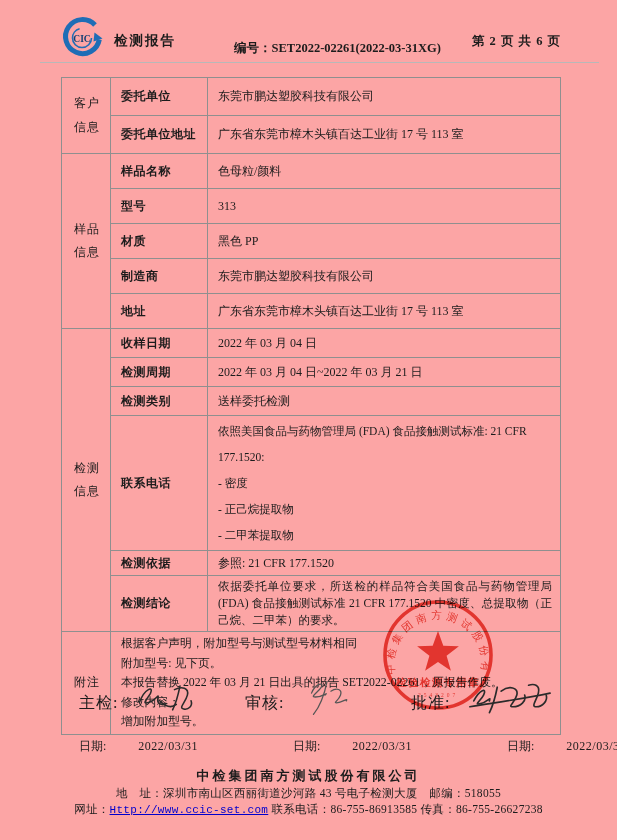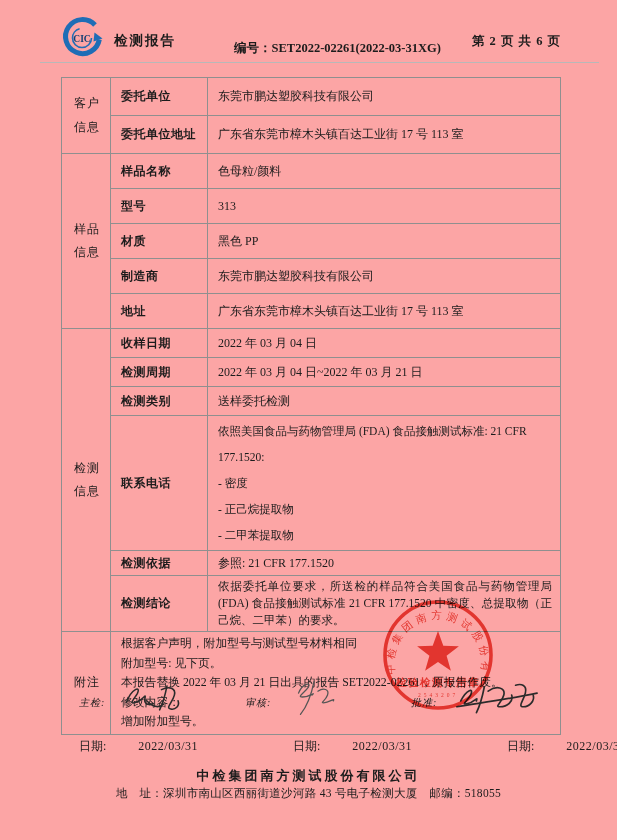--- a/index.html
+++ b/index.html
@@ -30,21 +30,21 @@
   tr.h35 td{height:33px;}
   tr.h32 td{height:30px;}
   tr.h26 td{height:24px;}
   tr.h92 td{height:90px;}
   tr.h22 td{height:20px;}
   tr.h53 td{height:51px;}
   tr.h91 td{height:89px;}
   
   .sig-row{position:absolute;left:61px;top:686px;width:499px;display:grid;grid-template-columns:166px 166px 167px;}
   .sig-cell{display:flex;align-items:center;padding-left:18px;height:34px;}
-  .sig-cell .lab{font-size:10px;letter-spacing:1px;font-style:italic;}
+  .sig-cell .lab{font-size:16px;letter-spacing:1px;}
   .sig-cell svg{margin-left:14px;margin-top:-12px;flex:none;}
   .date-row{position:absolute;left:61px;top:738px;width:499px;display:grid;grid-template-columns:166px 166px 167px;gap:48px;}
   .date-cell{display:flex;align-items:center;padding-left:18px;font-size:12px;}
   .date-cell .dt{margin-left:32px;letter-spacing:0.5px;}
   
   .seal{position:absolute;left:377px;top:595px;width:122px;height:122px;opacity:0.88;mix-blend-mode:multiply;z-index:5;}
   
   .footer{position:absolute;left:0;right:0;top:766px;text-align:center;}
   .f-company{font-size:13px;font-weight:bold;letter-spacing:3px;line-height:20px;}
   .f-line{font-size:11.5px;line-height:15.5px;letter-spacing:0.3px;}
@@ -206,15 +206,20 @@
     <text font-size="10.5" fill="#e23a2e" letter-spacing="4.2">
       <textPath href="#sealArc" startOffset="2">中检集团南方测试股份有限公司</textPath>
     </text>
     <text x="61" y="91" text-anchor="middle" font-size="10.5" fill="#e23a2e" letter-spacing="1.5" font-weight="bold">检验检测专用章</text>
     <text x="61" y="102" text-anchor="middle" font-size="5.5" fill="#e23a2e" letter-spacing="3">2543207</text>
   </svg>
 
   <div class="footer">
     <div class="f-company">中检集团南方测试股份有限公司</div>
     <div class="f-line">地　址：深圳市南山区西丽街道沙河路 43 号电子检测大厦　邮编：518055</div>
+    <div class="f-line">
+      <span>网址：</span><span class="f-url">Http://www.ccic-set.com</span>
+      <span>联系电话：86-755-86913585</span>
+      <span>传真：86-755-26627238</span>
+    </div>
   </div>
 
 </div>
 
 </body></html>

